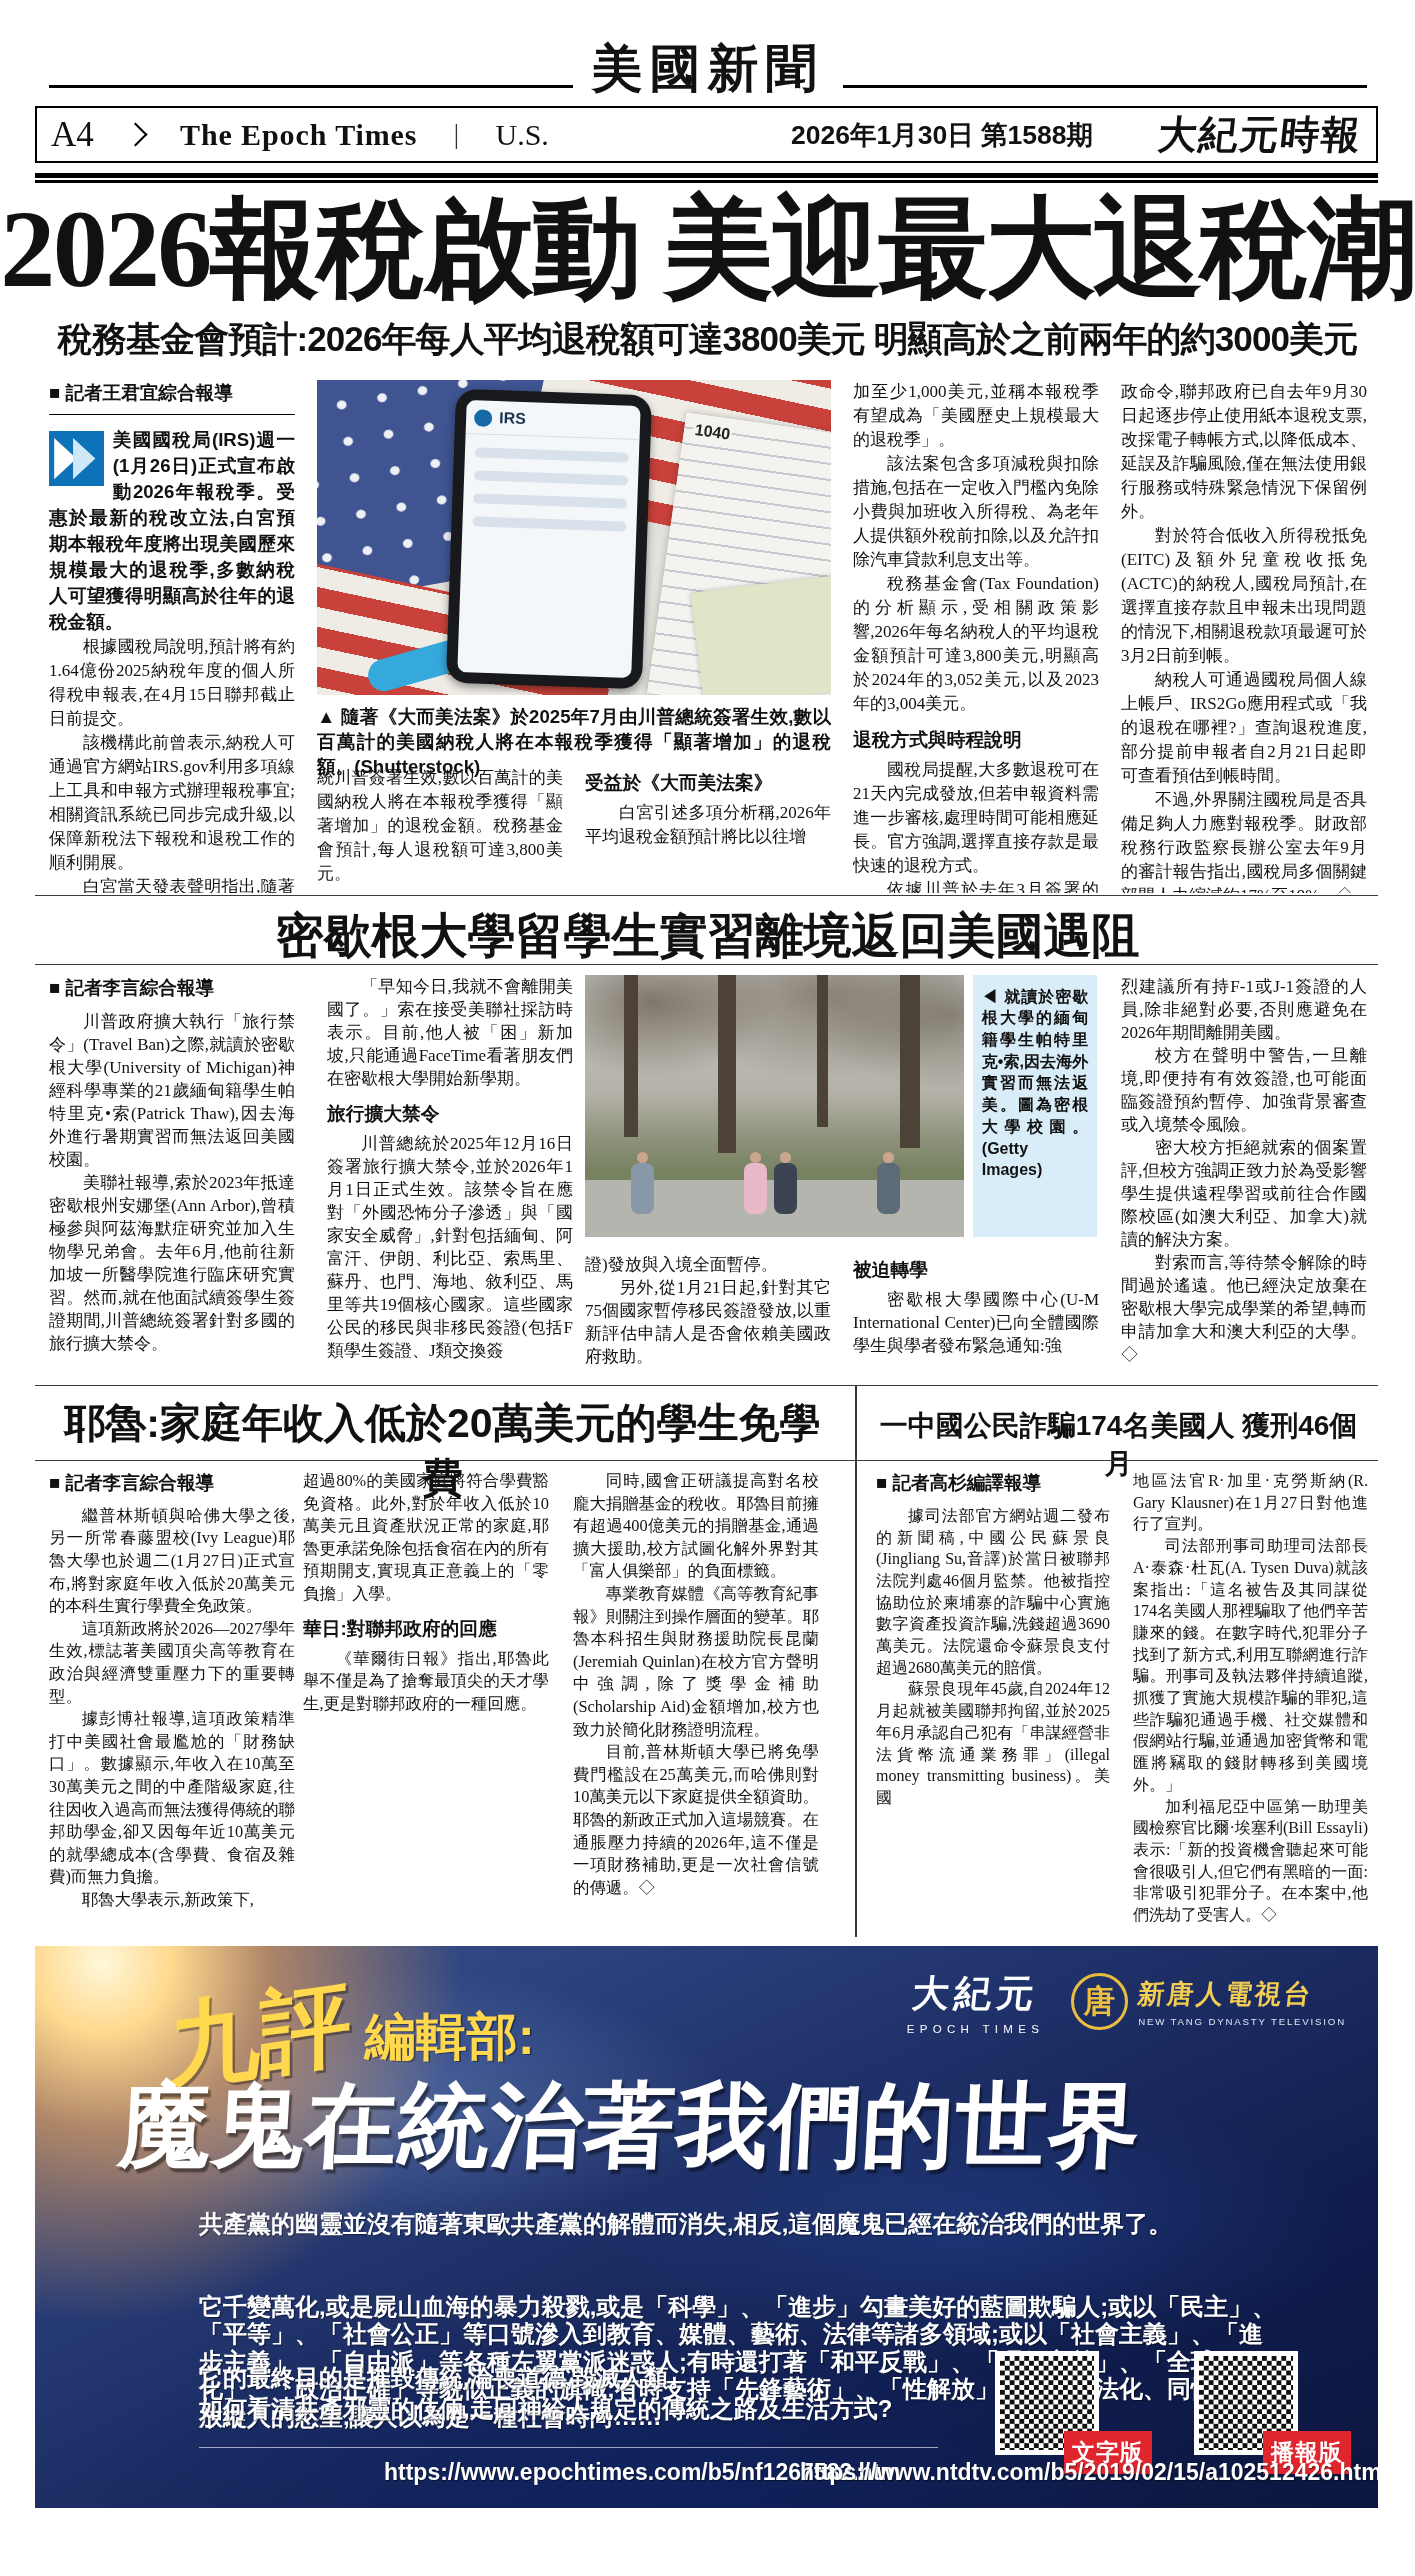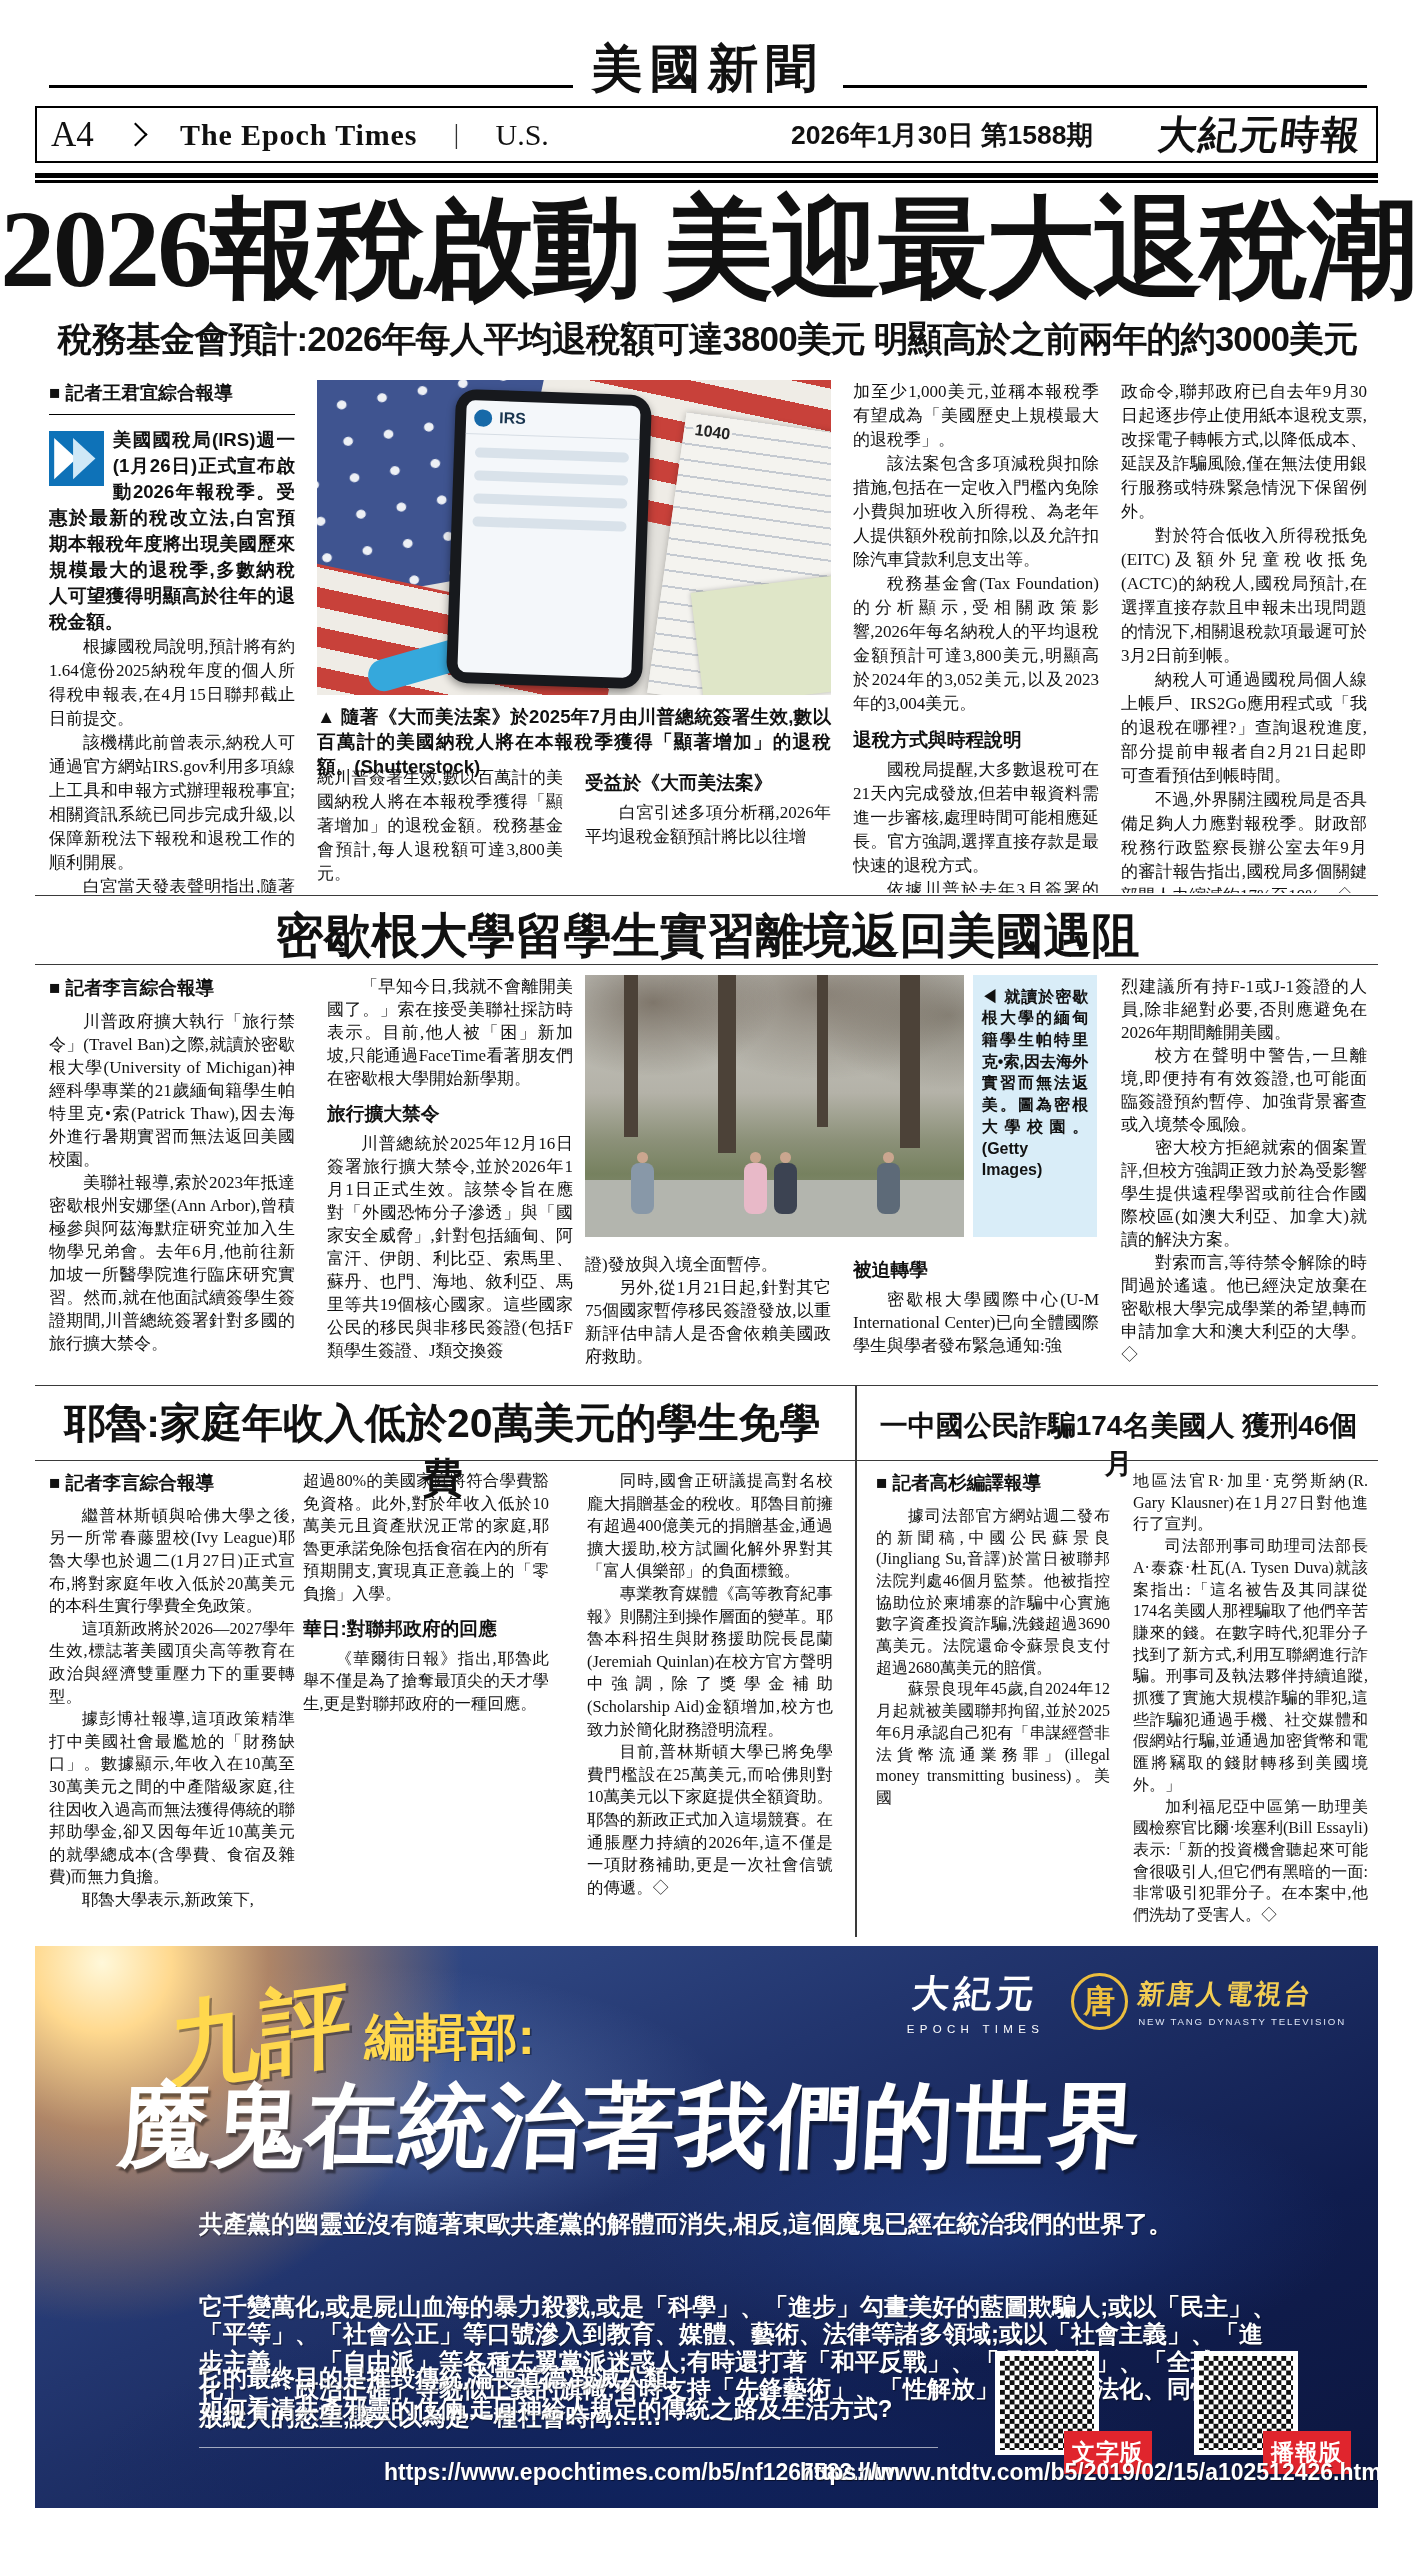--- a/index.html
+++ b/index.html
@@ -299,21 +299,21 @@
           <div class="blk p">耶魯大學表示,新政策下,</div>
         </div>
     </div>
     <div class="col" style="left:254px;width:246px;height:467px;">
       <div>
           <div class="blk cont">超過80%的美國家庭將符合學費豁免資格。此外,對於年收入低於10萬美元且資產狀況正常的家庭,耶魯更承諾免除包括食宿在內的所有預期開支,實現真正意義上的「零負擔」入學。</div>
           <div class="blk sub">華日:對聯邦政府的回應</div>
           <div class="blk p">《華爾街日報》指出,耶魯此舉不僅是為了搶奪最頂尖的天才學生,更是對聯邦政府的一種回應。</div>
         </div>
     </div>
-    <div class="col" style="left:538px;width:246px;height:467px;">
+    <div class="col" style="left:524px;width:246px;height:467px;">
       <div>
           <div class="blk p">同時,國會正研議提高對名校龐大捐贈基金的稅收。耶魯目前擁有超過400億美元的捐贈基金,通過擴大援助,校方試圖化解外界對其「富人俱樂部」的負面標籤。</div>
           <div class="blk p">專業教育媒體《高等教育紀事報》則關注到操作層面的變革。耶魯本科招生與財務援助院長昆蘭(Jeremiah Quinlan)在校方官方聲明中強調,除了獎學金補助(Scholarship Aid)金額增加,校方也致力於簡化財務證明流程。</div>
           <div class="blk p">目前,普林斯頓大學已將免學費門檻設在25萬美元,而哈佛則對10萬美元以下家庭提供全額資助。耶魯的新政正式加入這場競賽。在通脹壓力持續的2026年,這不僅是一項財務補助,更是一次社會信號的傳遞。◇</div>
         </div>
     </div>
   </div>
 
   <div class="art art4" style="left:876px;top:1470px;width:492px;height:467px;">
     <div class="col" style="left:0;width:234px;height:467px;">

